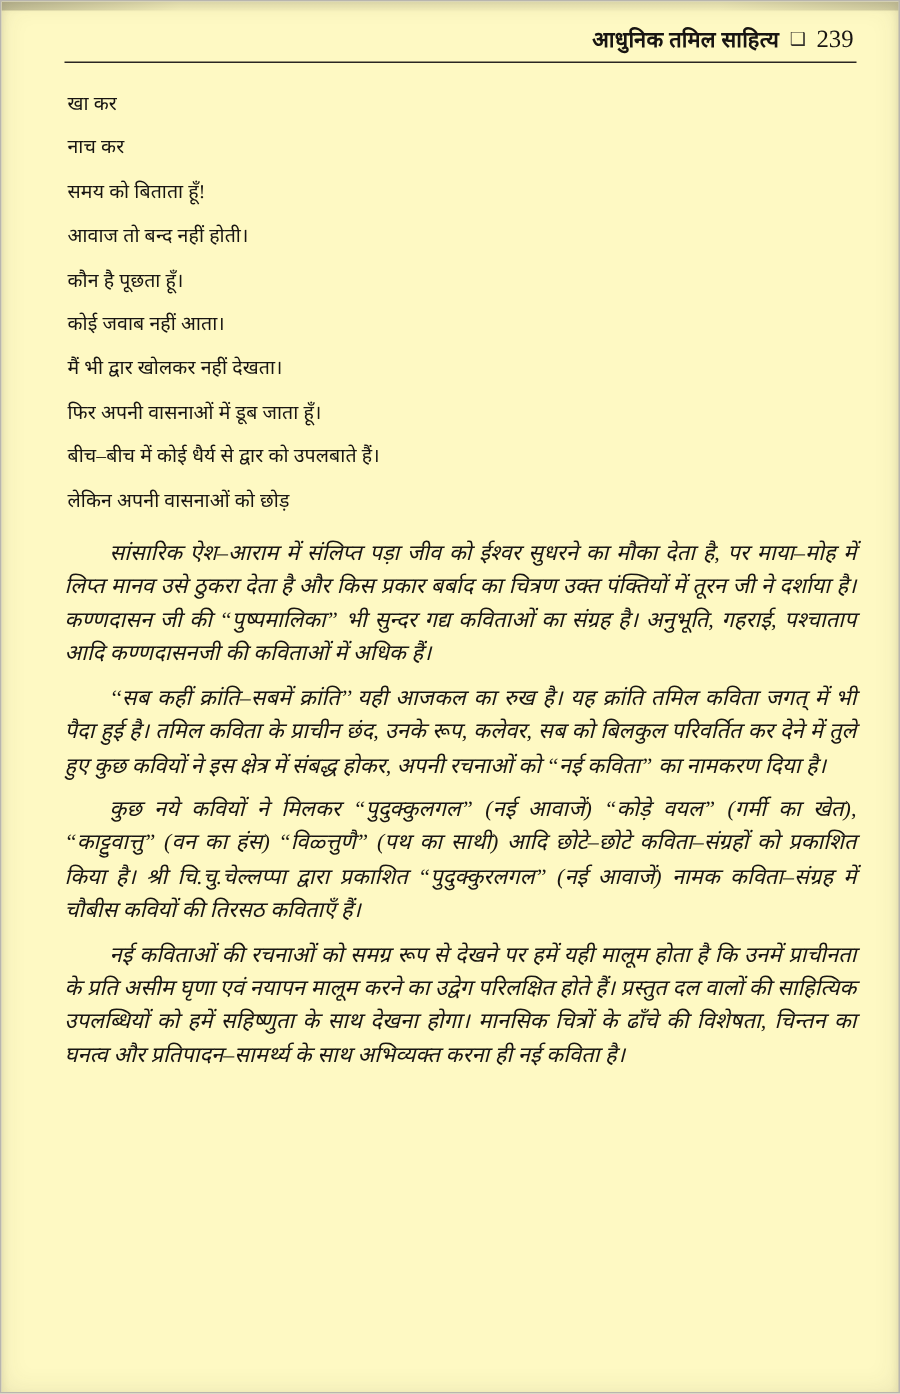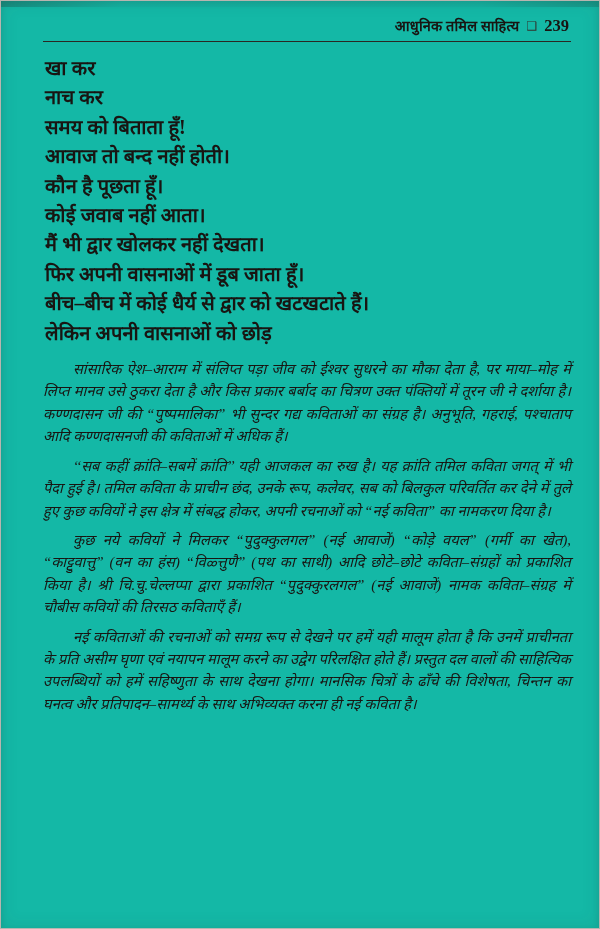--- a/index.html
+++ b/index.html
@@ -6,21 +6,21 @@
   html, body { background: #d8d6d2; }
   body {
     font-family: "Liberation Serif", "DejaVu Sans", serif;
     color: #181512;
   }
   .page {
     position: relative;
     width: 600px;
     height: 929px;
     margin: 0 auto;
-    background: #14b8a6;
+    background: #fef9c3;
     border: 1px solid #b8b5af;
     box-shadow: inset 0 0 18px rgba(60,55,45,0.10), inset 0 3px 6px rgba(40,35,30,0.12);
     padding: 10px 28px 20px 42px;
     overflow: hidden;
   }
   .page-header {
     display: flex;
     justify-content: flex-end;
     align-items: baseline;
     gap: 7px;
@@ -32,33 +32,33 @@
     font-size: 14.5px;
     letter-spacing: 0.2px;
   }
   .header-sep {
     font-size: 12px;
     position: relative;
     top: -1px;
     color: #33302b;
   }
   .header-num {
-    font-weight: 700;
+    font-weight: 400;
     font-size: 16.5px;
   }
   .rule {
     border: none;
     border-top: 1.6px solid #2a2722;
     margin-top: 5px;
     margin-bottom: 12px;
   }
   .poem { padding-left: 2px; }
   .poem-line {
-    font-size: 20px;
-    font-weight: 700;
+    font-size: 13px;
+    font-weight: 400;
     line-height: 29.4px;
     letter-spacing: 0.1px;
     white-space: nowrap;
   }
   .prose { margin-top: 10px; }
   .prose p {
     font-size: 14.6px;
     line-height: 22.4px;
     text-align: justify;
     text-indent: 30px;
@@ -90,21 +90,21 @@
 
   <div class="poem">
     <div class="poem-line">खा कर</div>
     <div class="poem-line">नाच कर</div>
     <div class="poem-line">समय को बिताता हूँ!</div>
     <div class="poem-line">आवाज तो बन्द नहीं होती।</div>
     <div class="poem-line">कौन है पूछता हूँ।</div>
     <div class="poem-line">कोई जवाब नहीं आता।</div>
     <div class="poem-line">मैं भी द्वार खोलकर नहीं देखता।</div>
     <div class="poem-line">फिर अपनी वासनाओं में डूब जाता हूँ।</div>
-    <div class="poem-line">बीच–बीच में कोई धैर्य से द्वार को खटखटाते हैं।</div>
+    <div class="poem-line">बीच–बीच में कोई धैर्य से द्वार को उपलबाते हैं।</div>
     <div class="poem-line">लेकिन अपनी वासनाओं को छोड़</div>
   </div>
 
   <div class="prose">
     <p>सांसारिक ऐश–आराम में संलिप्त पड़ा जीव को ईश्वर सुधरने का मौका देता है, पर माया–मोह में लिप्त मानव उसे ठुकरा देता है और किस प्रकार बर्बाद का चित्रण उक्त पंक्तियों में तूरन जी ने दर्शाया है। कण्णदासन जी की “पुष्पमालिका” भी सुन्दर गद्य कविताओं का संग्रह है। अनुभूति, गहराई, पश्चाताप आदि कण्णदासनजी की कविताओं में अधिक हैं।</p>
     <p>‘‘सब कहीं क्रांति–सबमें क्रांति’’ यही आजकल का रुख है। यह क्रांति तमिल कविता जगत् में भी पैदा हुई है। तमिल कविता के प्राचीन छंद, उनके रूप, कलेवर, सब को बिलकुल परिवर्तित कर देने में तुले हुए कुछ कवियों ने इस क्षेत्र में संबद्ध होकर, अपनी रचनाओं को “नई कविता” का नामकरण दिया है।</p>
     <p>कुछ नये कवियों ने मिलकर “पुदुक्कुलगल” (नई आवाजें) “कोड़े वयल” (गर्मी का खेत), “काट्टुवात्तु” (वन का हंस) “विळ्त्तुणै” (पथ का साथी) आदि छोटे–छोटे कविता–संग्रहों को प्रकाशित किया है। श्री चि.चु.चेल्लप्पा द्वारा प्रकाशित “पुदुक्कुरलगल” (नई आवाजें) नामक कविता–संग्रह में चौबीस कवियों की तिरसठ कविताएँ हैं।</p>
     <p>नई कविताओं की रचनाओं को समग्र रूप से देखने पर हमें यही मालूम होता है कि उनमें प्राचीनता के प्रति असीम घृणा एवं नयापन मालूम करने का उद्वेग परिलक्षित होते हैं। प्रस्तुत दल वालों की साहित्यिक उपलब्धियों को हमें सहिष्णुता के साथ देखना होगा। मानसिक चित्रों के ढाँचे की विशेषता, चिन्तन का घनत्व और प्रतिपादन–सामर्थ्य के साथ अभिव्यक्त करना ही नई कविता है।</p>
   </div>
 </div>

